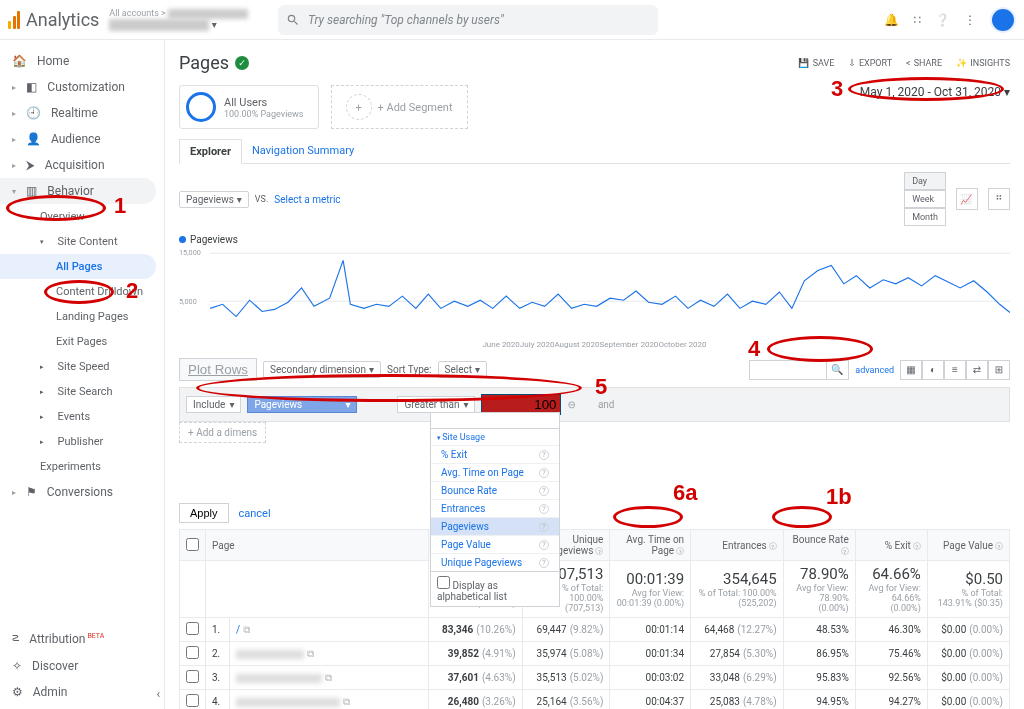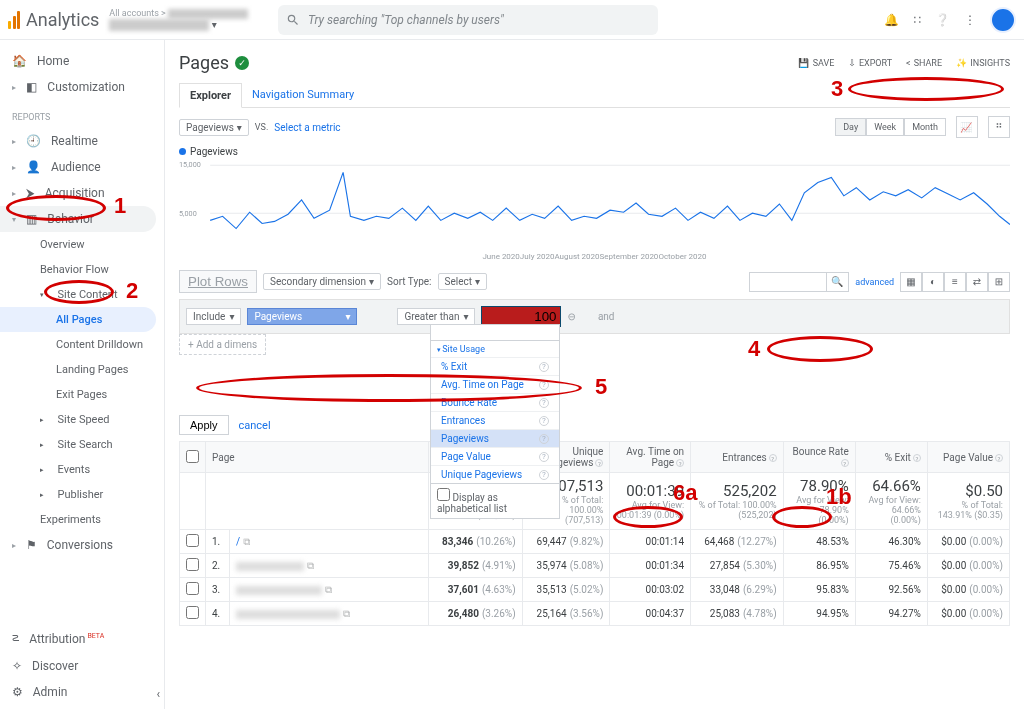--- a/index.html
+++ b/index.html
@@ -56,21 +56,21 @@
 
 .tabs { display: flex; border-bottom: 1px solid #e0e0e0; margin-top: 10px; font-size: 11px; }
 .tabs .tab { padding: 5px 10px; cursor: pointer; }
 .tabs .tab.active { background: #fff; border: 1px solid #e0e0e0; border-bottom: 1px solid #fff; margin-bottom: -1px; font-weight: bold; color: #3c4043; }
 .tabs .tab.link { color: #1a73e8; }
 
 .chart-controls { display: flex; align-items: center; margin-top: 8px; gap: 6px; font-size: 10px; }
 .dd { border: 1px solid #cfd3d8; border-radius: 2px; padding: 2px 6px; background: #fff; cursor: pointer; display: flex; gap: 3px; align-items: center; }
 .vs { font-size: 9px; }
 .select-metric { color: #1a73e8; cursor: pointer; font-size: 10px; }
-.period-btns { margin-left: auto; display: flex; }
+.period-btns { margin-left: auto; display: flex; flex-direction: column; }
 .period-btns .pb { border: 1px solid #cfd3d8; padding: 3px 7px; font-size: 9px; cursor: pointer; }
 .period-btns .pb.active { background: #f1f3f4; }
 .mini-btn { border: 1px solid #cfd3d8; padding: 3px; margin-left: 4px; cursor: pointer; width: 22px; height: 22px; display: flex; align-items: center; justify-content: center; }
 
 .chart-area { margin-top: 8px; height: 118px; position: relative; }
 .chart-label { font-size: 10px; color: #3c4043; }
 .chart-label .dot { width: 7px; height: 7px; background: #1a73e8; border-radius: 50%; display: inline-block; margin-right: 4px; }
 .chart { width: 100%; height: 92px; }
 .chart-axis { display: flex; justify-content: center; font-size: 8px; color: #9aa0a6; }
 
@@ -164,21 +164,20 @@
 <div class="sidebar">
   <div class="sb-item head">
       <span>🏠</span>
       <span>Home</span>
     </div>
   <div class="sb-item head">
       <span class="arrow">▸</span>
       <span>◧</span>
       <span>Customization</span>
     </div>
-  <div class="sb-item section">REPORTS</div>
   <div class="sb-item head">
       <span class="arrow">▸</span>
       <span>🕘</span>
       <span>Realtime</span>
     </div>
   <div class="sb-item head">
       <span class="arrow">▸</span>
       <span>👤</span>
       <span>Audience</span>
     </div>
@@ -187,21 +186,20 @@
       <span>⮞</span>
       <span>Acquisition</span>
     </div>
   <div class="sb-item head selected">
       <span class="arrow">▾</span>
       <span>▥</span>
       <span>Behavior</span>
     </div>
   <div class="sb-sub">
     <div class="sb-item">Overview</div>
-    <div class="sb-item">Behavior Flow</div>
     <div class="sb-item">
         <span style="font-size:7px;margin-right:4px">▾</span>
         <span>Site Content</span>
       </div>
     <div class="sb-item sub2 active">All Pages</div>
     <div class="sb-item sub2">Content Drilldown</div>
     <div class="sb-item sub2">Landing Pages</div>
     <div class="sb-item sub2">Exit Pages</div>
     <div class="sb-item">
         <span style="font-size:7px;margin-right:4px">▸</span>
@@ -249,20 +247,34 @@
     <h2>Pages</h2>
     <span class="verify">✓</span>
     <div class="top-actions">
       <div class="act">💾 <span>SAVE</span></div>
       <div class="act">⇩ <span>EXPORT</span></div>
       <div class="act">&lt; <span>SHARE</span></div>
       <div class="act">✨ <span>INSIGHTS</span></div>
     </div>
   </div>
 
+  <div class="segments">
+    <div class="segment">
+      <div class="circ"></div>
+      <div>
+        <div>All Users</div>
+        <div style="font-size:9px;color:#9aa0a6">100.00% Pageviews</div>
+      </div>
+    </div>
+    <div class="add-seg">
+      <span class="pc">+</span>
+        <span>+ Add Segment</span>
+    </div>
+    <div class="date-range"><span>May 1, 2020 - Oct 31, 2020</span> ▾</div>
+  </div>
 
   <div class="tabs">
     <div class="tab active">Explorer</div>
     <div class="tab link">Navigation Summary</div>
   </div>
 
   <div class="chart-controls">
     <div class="dd"><span>Pageviews</span> ▾</div>
     <span class="vs">VS.</span>
     <span class="select-metric">Select a metric</span>
@@ -383,21 +395,21 @@
         <th><span>Page Value</span><span class="help-ic">?</span></th>
       </tr>
     </thead>
     <tbody>
       <tr class="summary">
         <td class="ck"></td>
           <td class="page-col" colspan="2"></td>
         <td><span class="big">812,191</span><span>% of Total: 100.00% (812,191)</span></td>
         <td><span class="big">707,513</span><span>% of Total: 100.00% (707,513)</span></td>
         <td><span class="big">00:01:39</span><span>Avg for View: 00:01:39 (0.00%)</span></td>
-        <td><span class="big">525,202</span><span>% of Total: 100.00% (525,202)</span></td>
+        <td><span class="big">354,645</span><span>% of Total: 100.00% (525,202)</span></td>
         <td><span class="big">78.90%</span><span>Avg for View: 78.90% (0.00%)</span></td>
         <td><span class="big">64.66%</span><span>Avg for View: 64.66% (0.00%)</span></td>
         <td><span class="big">$0.50</span><span>% of Total: 143.91% ($0.35)</span></td>
       </tr>
     </tbody>
     <tbody id="rows-body">
         <tr class="dr">
           <td class="ck"><input type="checkbox" style=""></td>
           <td class="rn">1.</td>
           <td class="page-col"><span style="color:#1a73e8">/</span><span class="ext">⧉</span></td>

